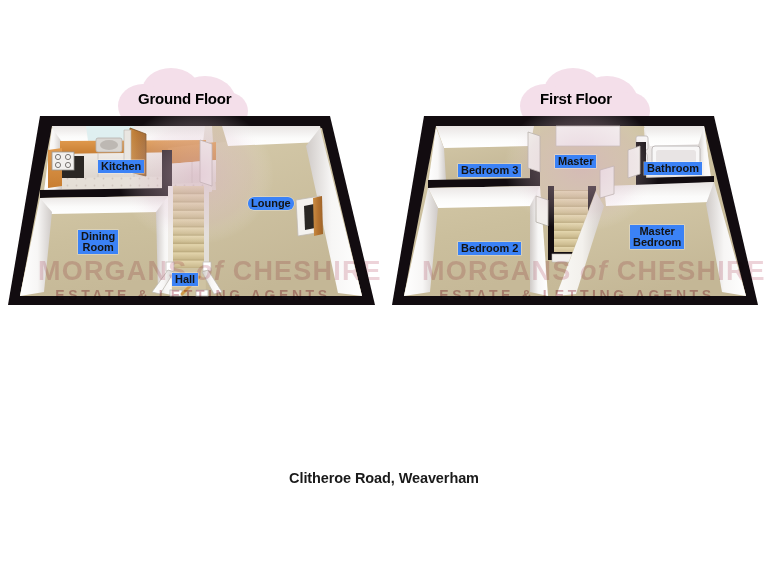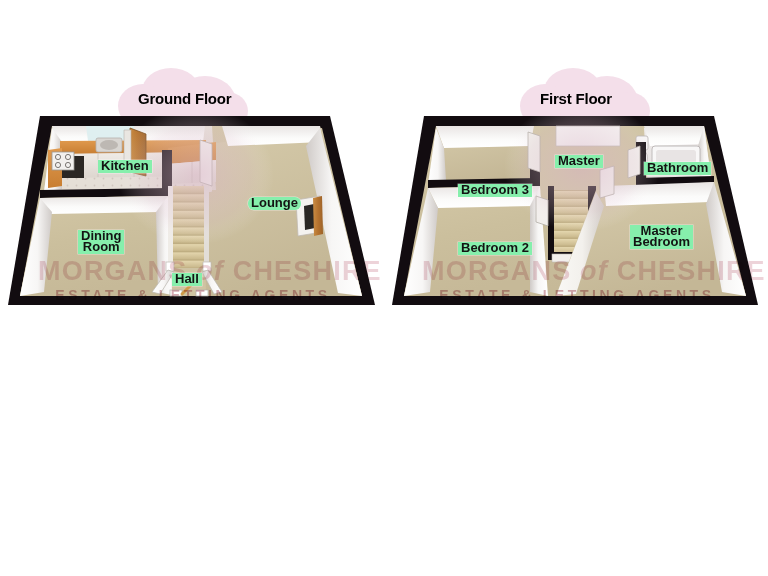--- a/index.html
+++ b/index.html
@@ -66,23 +66,23 @@
     position: absolute;
     top: 0;
     left: 0;
     z-index: 10;
   }
 
   
   .room-label {
     position: absolute;
     z-index: 35;
-    background: #86efac;
+    background: #3b82f6;
     color: #131313;
-    font-size: 13px;
+    font-size: 11px;
     font-weight: bold;
     line-height: 10.5px;
     padding: 1px 3px 1.5px 3px;
     text-align: center;
     white-space: pre-line;
     box-shadow: 0 0 0 0.5px rgba(255,255,255,0.55);
   }
 
   
   .watermark {
@@ -415,21 +415,22 @@
 
   <div class="floor-heading" id="ground-heading">Ground Floor</div>
   <div class="floor-heading" id="first-heading">First Floor</div>
 
   <div class="room-label" style="left:98px; top:160px;">Kitchen</div>
   <div class="room-label" style="left:248px; top:197px;border-radius:6px;">Lounge</div>
   <div class="room-label" style="left:78px; top:230px;">Dining
 Room</div>
   <div class="room-label" style="left:172px; top:273px;">Hall</div>
 
-  <div class="room-label" style="left:458px; top:164px;margin-top:20px;">Bedroom 3</div>
+  <div class="room-label" style="left:458px; top:164px;">Bedroom 3</div>
   <div class="room-label" style="left:555px; top:155px;">Master</div>
   <div class="room-label" style="left:644px; top:162px;">Bathroom</div>
   <div class="room-label" style="left:458px; top:242px;">Bedroom 2</div>
   <div class="room-label" style="left:630px; top:225px;">Master
 Bedroom</div>
 
+  <div id="address-caption">Clitheroe Road, Weaverham</div>
 
 </div>
 
 </body></html>

